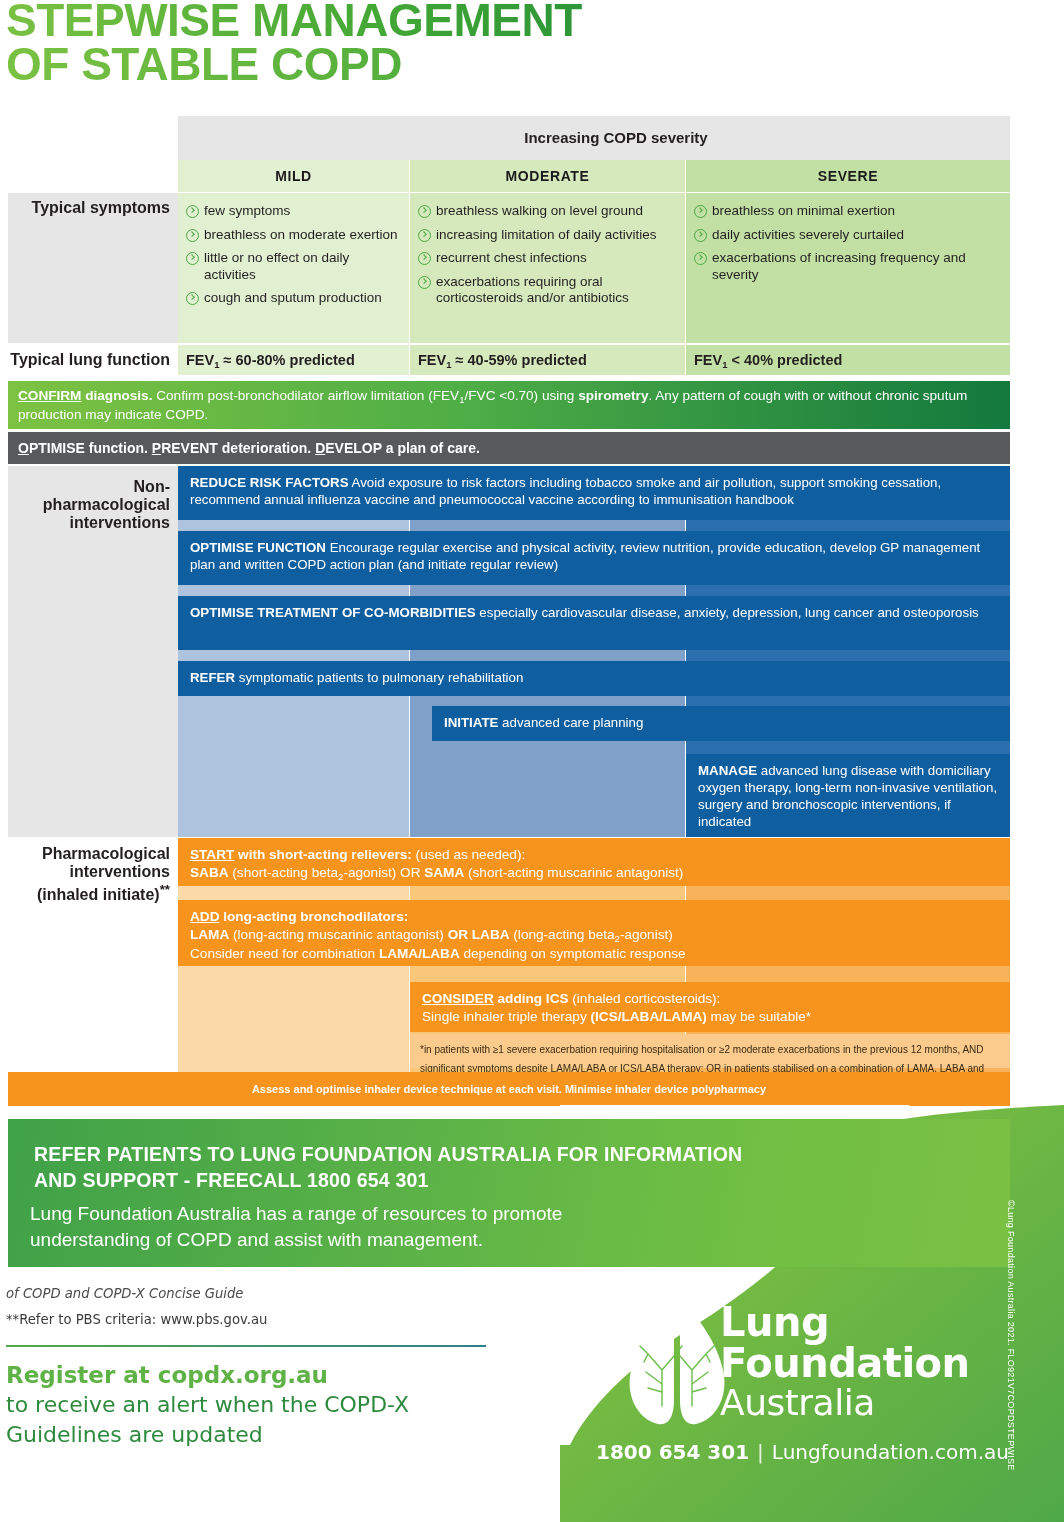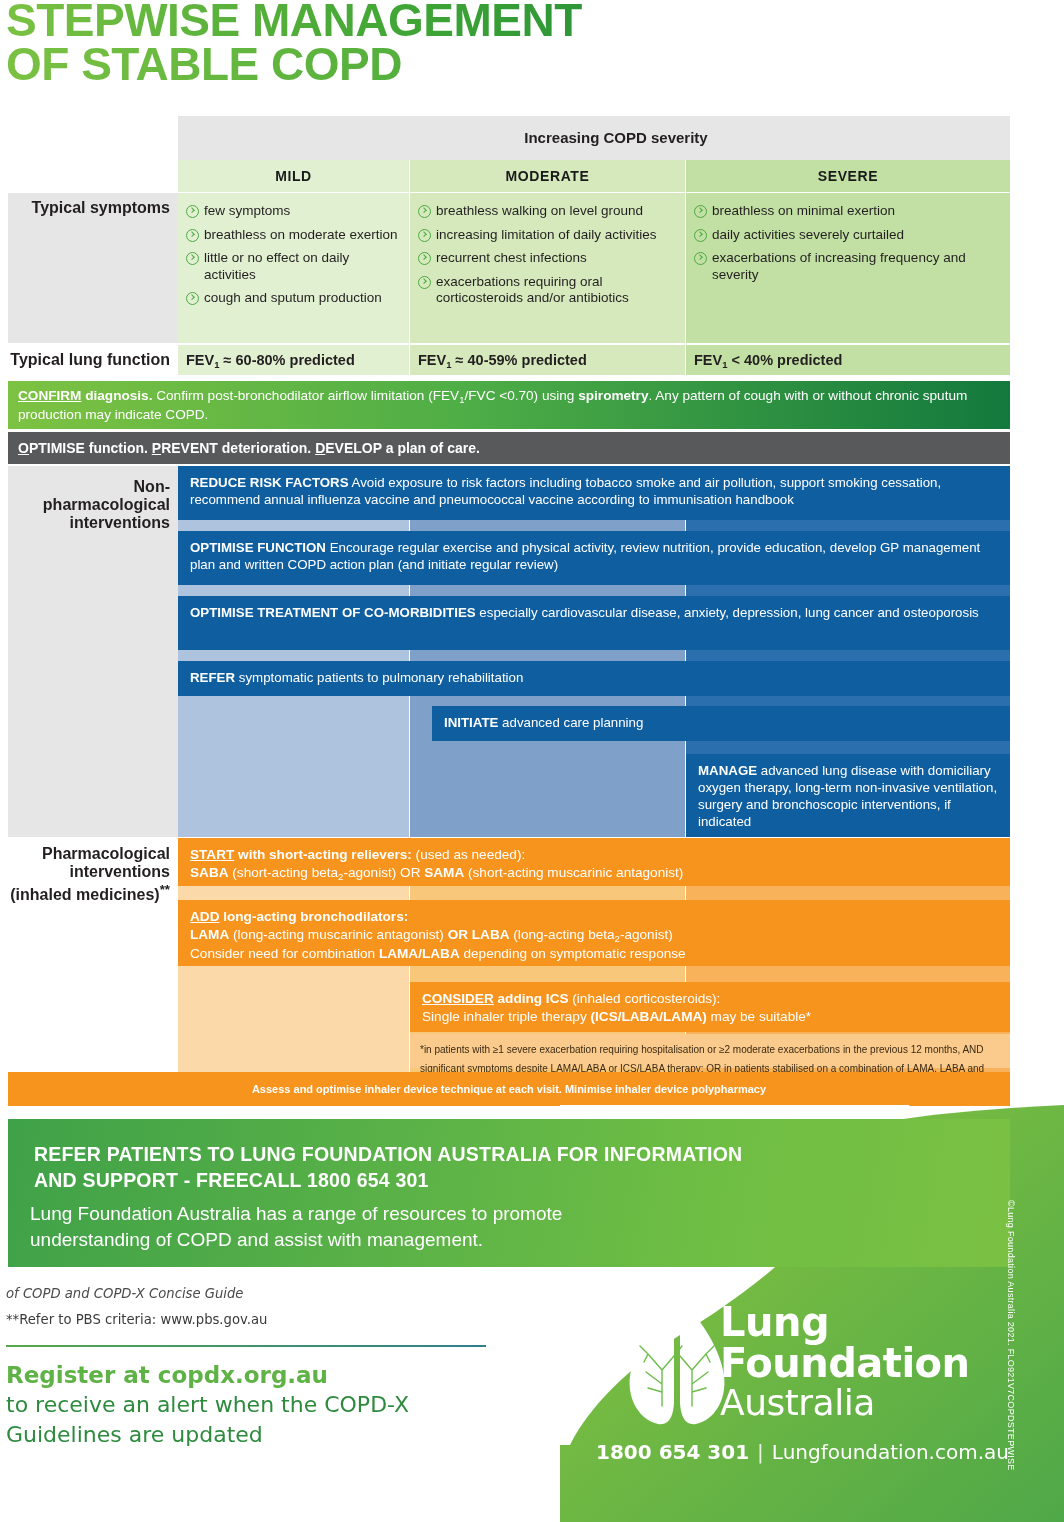--- a/index.html
+++ b/index.html
@@ -175,21 +175,21 @@
   <div class="bband" style="left:178px;top:531px;width:832px;height:54px;" id="np1"><b>OPTIMISE FUNCTION</b> Encourage regular exercise and physical activity, review nutrition, provide education, develop GP management plan and written COPD action plan (and initiate regular review)</div>
   <div class="bband" style="left:178px;top:596px;width:832px;height:54px;" id="np2"><b>OPTIMISE TREATMENT OF CO-MORBIDITIES</b> especially cardiovascular disease, anxiety, depression, lung cancer and osteoporosis</div>
   <div class="bband" style="left:178px;top:661px;width:832px;height:35px;" id="np3"><b>REFER</b> symptomatic patients to pulmonary rehabilitation</div>
   <div class="bband" style="left:432px;top:706px;width:578px;height:35px;" id="np4"><b>INITIATE</b> advanced care planning</div>
   <div class="bband" style="left:686px;top:754px;width:324px;height:83px;" id="np5"><b>MANAGE</b> advanced lung disease with domiciliary oxygen therapy, long-term non-invasive ventilation, surgery and bronchoscopic interventions, if indicated</div>
 
   <div class="phlabelbg"></div>
   <div class="rowlabel" style="left:8px;top:845px;width:162px;">
     <span>Pharmacological</span><br>
     <span>interventions</span><br>
-    <span>(inhaled medicines)</span><sup>**</sup>
+    <span>(inhaled initiate)</span><sup>**</sup>
   </div>
 
   <div class="orcol or1"></div>
   <div class="orcol or2"></div>
   <div class="orcol or3"></div>
 
   <div class="oband" style="left:178px;top:838px;width:832px;height:48px;" id="ph0">
       <div><b><u>START</u> with short-acting relievers:</b> (used as needed):</div>
       <div><b>SABA</b> (short-acting beta<sub>2</sub>-agonist) OR <b>SAMA</b> (short-acting muscarinic antagonist)</div>
     </div>

